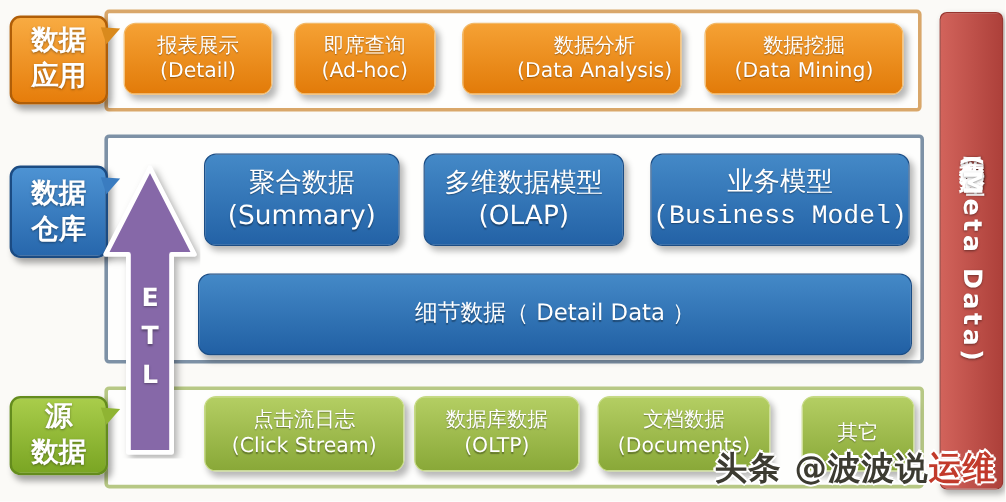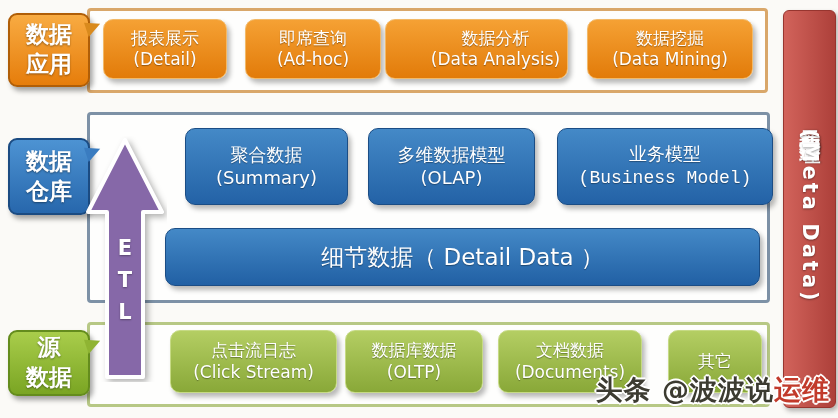--- a/index.html
+++ b/index.html
@@ -26,29 +26,29 @@
   .tail-orange { border-left: 15px solid #d98a1d; }
   .tail-blue   { border-left: 15px solid #3a7cc0; }
   .tail-green  { border-left: 15px solid #8fb433; }
 
   
   .box { position: absolute; border-radius: 10px; color: #fff; text-align: center;
          display: flex; flex-direction: column; justify-content: center; line-height: 1.25;
          box-shadow: 3px 4px 5px rgba(0,0,0,.28); text-shadow: 0 1px 1px rgba(0,0,0,.35); }
   .box-orange { top: 19px; height: 60px; font-size: 17px;
                 background: linear-gradient(#f5a134,#e27b09); border: 1px solid #f2b968; }
-  .box-blue   { top: 128px; height: 77px; font-size: 18px;
-                background: linear-gradient(#4489c7,#2362a6); border: 1px solid #1b4d85; margin-left: 15px; }
-  .box-detail { left: 165px; top: 228px; width: 595px; height: 58px; font-size: 23px;
+  .box-blue   { top: 128px; height: 77px; font-size: 22px;
+                background: linear-gradient(#4489c7,#2362a6); border: 1px solid #1b4d85; }
+  .box-detail { left: 165px; top: 228px; width: 595px; height: 68px; font-size: 19px;
                 background: linear-gradient(#4489c7,#2160a4); border: 1px solid #1b4d85; }
   .box-green  { top: 330px; height: 63px; font-size: 17px;
                 background: linear-gradient(#b4ce63,#89a838); border: 1px solid #c6da85; }
 
   .b-report   { left: 103px; width: 124px; }
-  .b-adhoc    { left: 245px; width: 136px; }
+  .b-adhoc    { left: 245px; width: 118px; }
   .b-analysis { left: 385px; width: 183px; padding-left: 38px; }
   .b-mining   { left: 587px; width: 166px; }
   .b-summary  { left: 170px; width: 163px; }
   .b-olap     { left: 353px; width: 167px; }
   .b-bizmodel { left: 542px; width: 216px; font-family: Liberation Mono, monospace; }
   .b-click    { left: 170px; width: 167px; }
   .b-oltp     { left: 345px; width: 138px; }
   .b-docs     { left: 498px; width: 144px; }
   .b-other    { left: 668px; width: 94px; text-align: center; }
 

